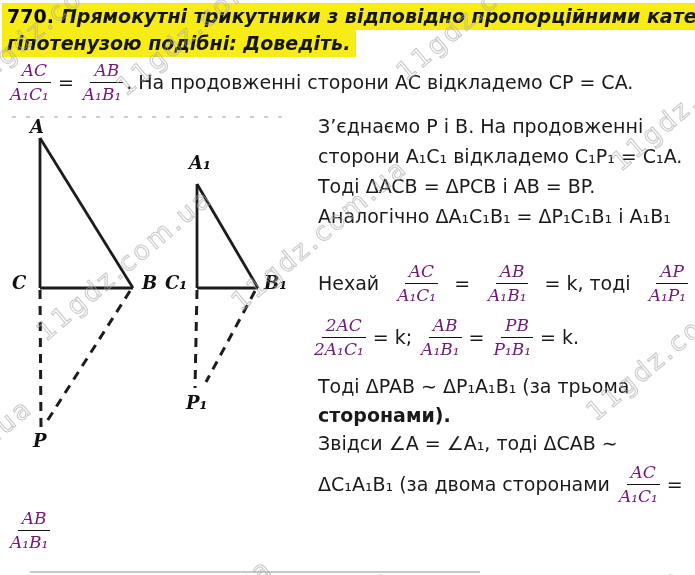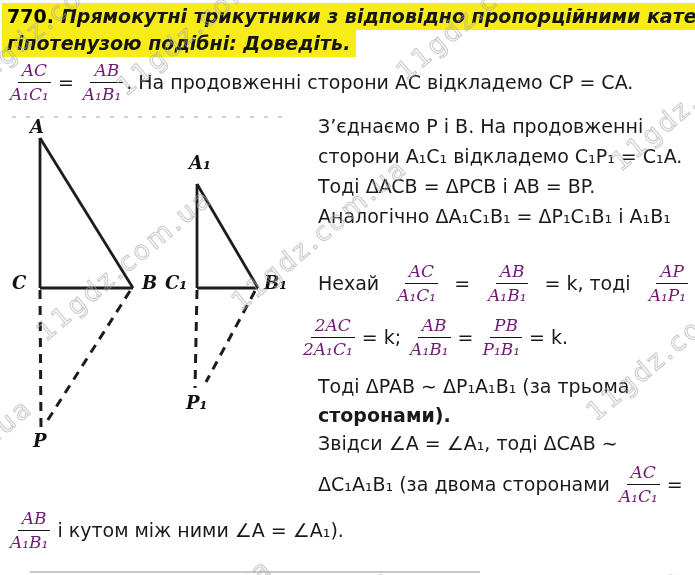--- a/index.html
+++ b/index.html
@@ -29,21 +29,21 @@
         font-size:19px;z-index:2;}
   .frac{display:inline-flex;flex-direction:column;align-items:flex-end;
         font:italic 17px/1.18 "DejaVu Serif",serif;color:#701a75;}
   .frac .fnum{padding:0 4px 1px;border-bottom:1.8px solid #141414;}
   .frac .fden{padding:1px 2px 0;}
   .op,.mtxt{font-size:19px;color:#1a1a1a;}
   .tight{margin-left:-4px;}
 
   .intro{left:8px;top:58px;height:48px;}
   .s6{left:318px;top:258px;height:50px;gap:16px;}
-  .s7{left:301px;top:312px;height:50px;}
+  .s7{left:312px;top:312px;height:50px;}
   .s11{left:318px;top:458px;height:52px;}
   .s12{left:8px;top:504px;height:52px;}
 
   
   .sline{position:absolute;left:318px;font-size:19px;line-height:24px;white-space:nowrap;
          color:#1a1a1a;z-index:2;}
   .s1{top:114px;} .s2{top:144px;} .s3{top:174px;} .s4{top:204px;} .s5{top:234px;}
   .s8{top:374px;} .s9{top:403px;font-weight:bold;} .s10{top:431px;}
 
   
@@ -171,17 +171,16 @@
       <span class="fden">A₁C₁</span>
     </span>
     <span class="op">=</span>
   </div>
 
   <div class="mrow s12">
     <span class="frac">
       <span class="fnum">AB</span>
       <span class="fden">A₁B₁</span>
     </span>
-    <span class="mtxt">і кутом між ними ∠A = ∠A₁).</span>
   </div>
 
   <div class="bottom-rule"></div>
 </div>
 
 </body></html>

